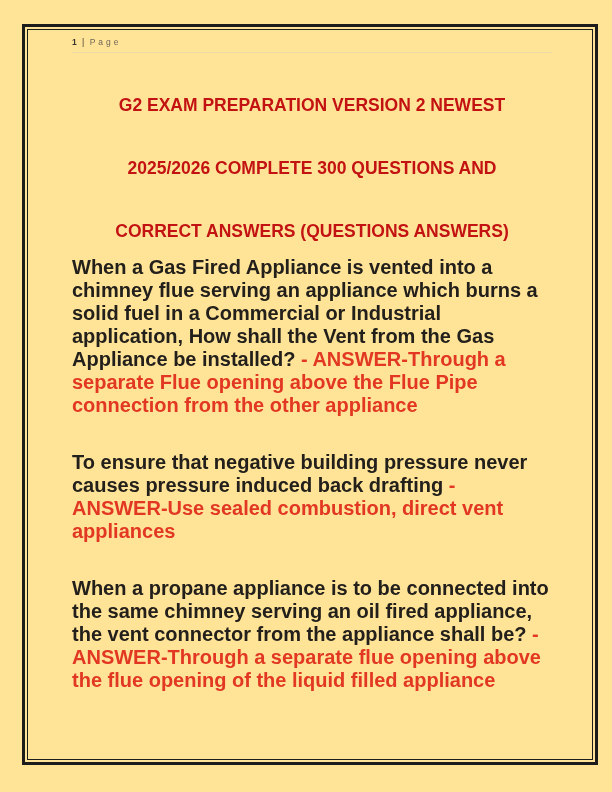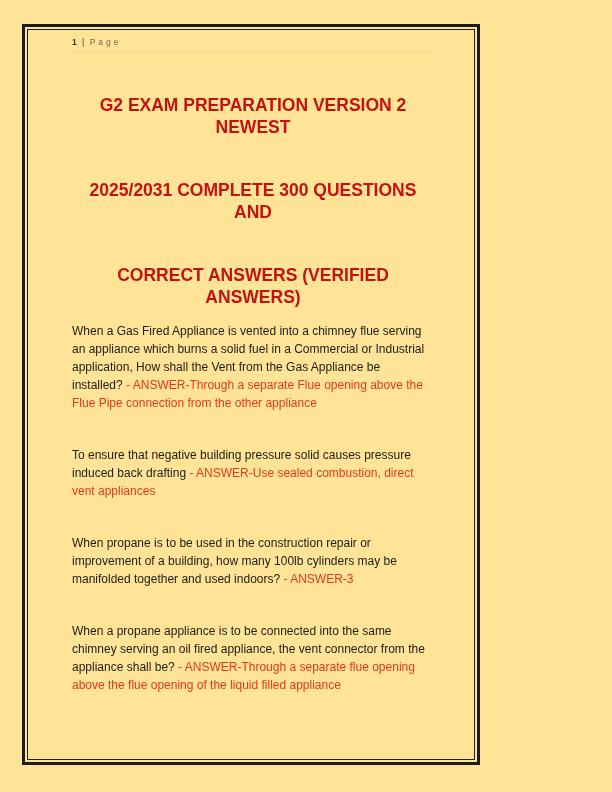--- a/index.html
+++ b/index.html
@@ -26,21 +26,21 @@
   .page {
     position: relative;
     width: 612px;
     height: 792px;
     background: var(--page-background);
   }
   .frame-outer {
     position: absolute;
     left: 22px;
     top: 24px;
-    width: 458px;
+    width: 576px;
     height: 741px;
     border: 3px solid var(--border-black);
   }
   .frame-inner {
     position: absolute;
     inset: 2px;
     border: 1px solid var(--border-black);
   }
   .content {
     position: absolute;
@@ -73,23 +73,24 @@
     font-size: 17.5px;
     line-height: 22px;
     color: var(--title-red);
   }
   .title-line {
     display: block;
     margin-top: 41px;
   }
   .qa {
     margin: 0 0 34px 0;
-    font-size: 12px;
-    line-height: 18px;
+    font-size: 20px;
+    line-height: 23px;
     color: var(--question-text);
+    font-weight: bold;
   }
   .qa .answer {
     color: var(--answer-red);
   }
 </style>
 </head>
 <body>
 
 <div class="page">
   <div class="frame-outer">
@@ -97,39 +98,35 @@
       <div class="content">
 
         <div class="page-header">
           <span class="pg-num">1</span>
           <span class="pg-sep">|</span>
           <span class="pg-label">Page</span>
         </div>
 
         <h1 class="doc-title">
           <span class="title-line">G2 EXAM PREPARATION VERSION 2 NEWEST</span>
-          <span class="title-line">2025/2031 COMPLETE 300 QUESTIONS AND</span>
-          <span class="title-line">CORRECT ANSWERS (VERIFIED ANSWERS)</span>
+          <span class="title-line">2025/2026 COMPLETE 300 QUESTIONS AND</span>
+          <span class="title-line">CORRECT ANSWERS (QUESTIONS ANSWERS)</span>
         </h1>
 
         <div>
           <p class="qa">
             <span class="question">When a Gas Fired Appliance is vented into a chimney flue serving an appliance which burns a solid fuel in a Commercial or Industrial application, How shall the Vent from the Gas Appliance be installed?</span>
             <span class="answer">- ANSWER-Through a separate Flue opening above the Flue Pipe connection from the other appliance</span>
           </p>
 
           <p class="qa">
-            <span class="question">To ensure that negative building pressure solid causes pressure induced back drafting</span>
+            <span class="question">To ensure that negative building pressure never causes pressure induced back drafting</span>
             <span class="answer">- ANSWER-Use sealed combustion, direct vent appliances</span>
           </p>
 
-          <p class="qa">
-            <span class="question">When propane is to be used in the construction repair or improvement of a building, how many 100lb cylinders may be manifolded together and used indoors?</span>
-            <span class="answer">- ANSWER-3</span>
-          </p>
 
           <p class="qa">
             <span class="question">When a propane appliance is to be connected into the same chimney serving an oil fired appliance, the vent connector from the appliance shall be?</span>
             <span class="answer">- ANSWER-Through a separate flue opening above the flue opening of the liquid filled appliance</span>
           </p>
         </div>
 
       </div>
     </div>
   </div>

